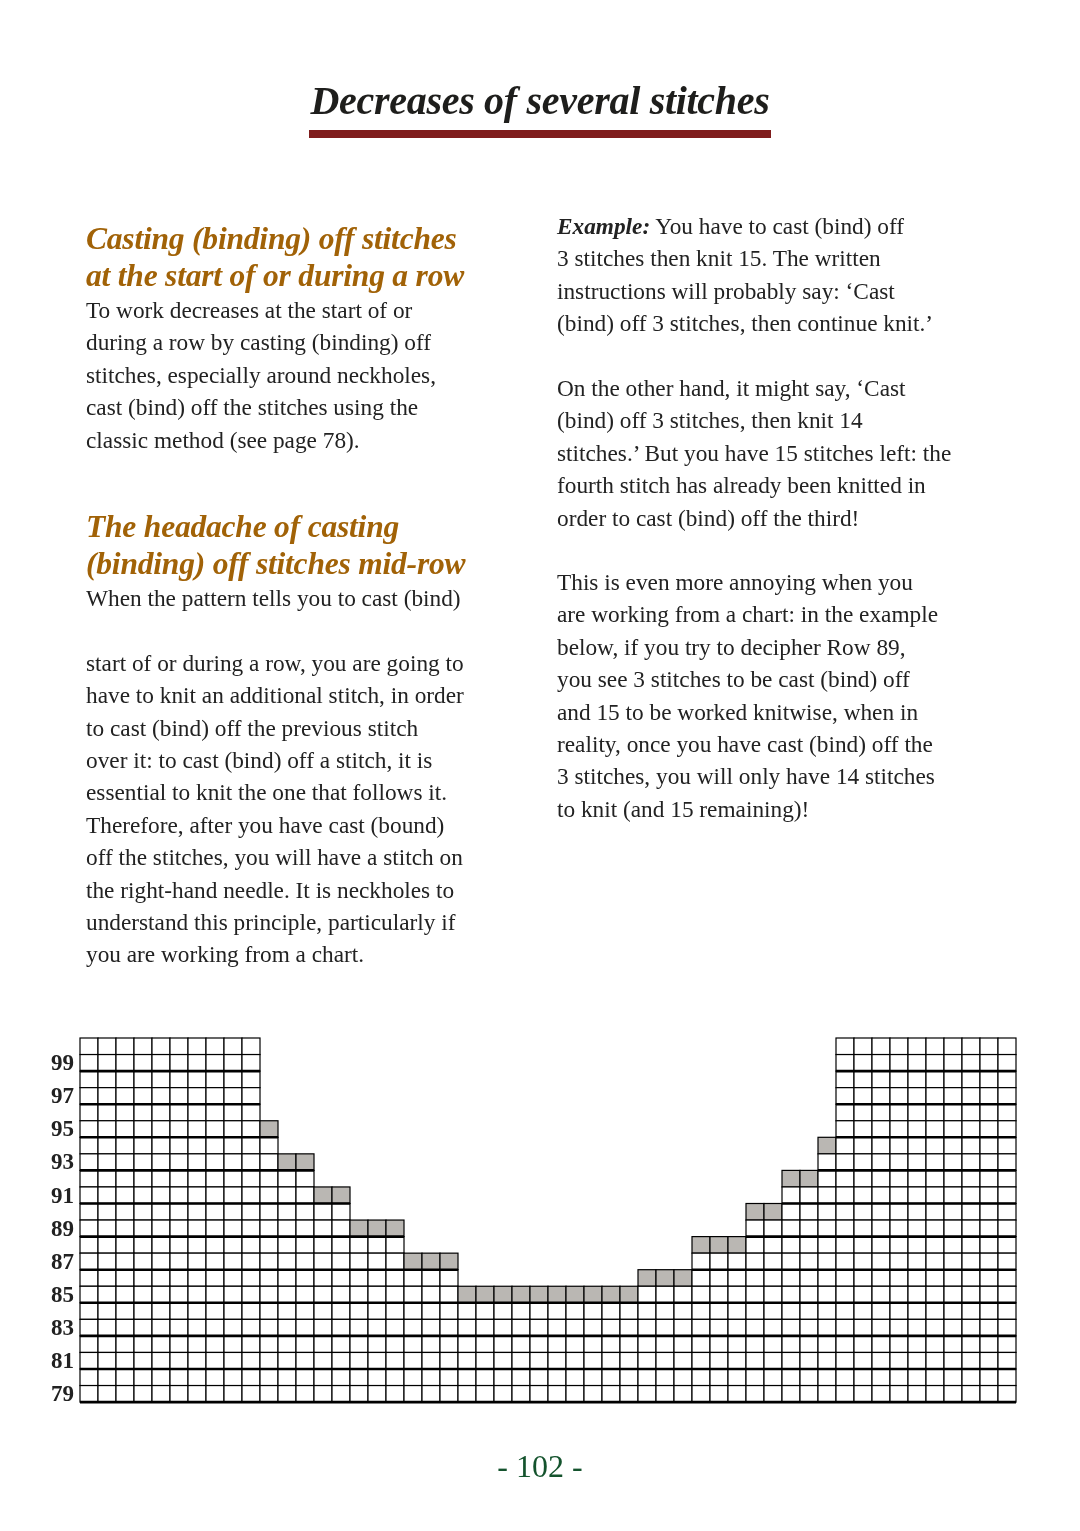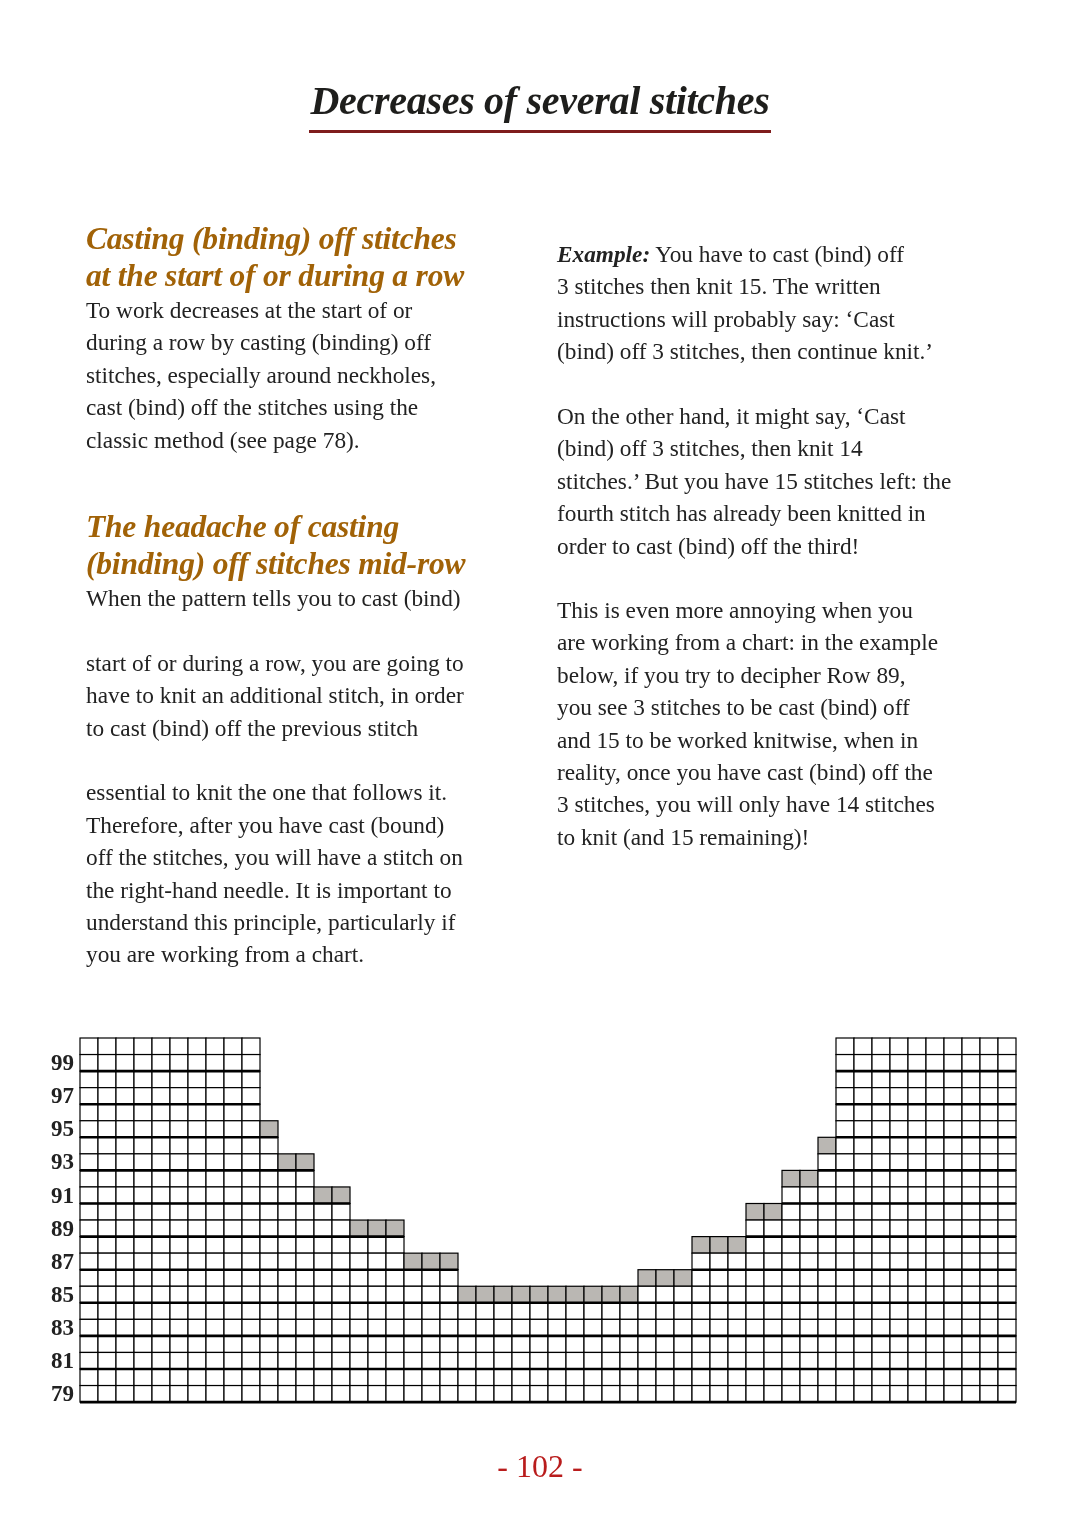--- a/index.html
+++ b/index.html
@@ -1,35 +1,35 @@
 <!DOCTYPE html>
 <html><head>
 <meta charset="utf-8">
 <style>
   html, body { margin:0; padding:0; background:#ffffff; }
   body { width:1080px; height:1531px; position:relative; overflow:hidden;
          font-family:"DejaVu Serif", "Liberation Serif", serif; color:#222222; }
   .title { position:absolute; left:0; width:1080px; top:76px; text-align:center; }
   .title span { display:inline-block; font-family:"Liberation Serif", serif; font-style:italic; font-weight:bold;
-                font-size:40px; line-height:50px; color:#1e1e1c; padding:0 2px 4px; border-bottom:3px solid #7f1d1d; letter-spacing:-0.3px; }
+                font-size:40px; line-height:50px; color:#1e1e1c; padding:0 2px 4px; border-bottom:8px solid #7f1d1d; letter-spacing:-0.3px; }
   .col { position:absolute; }
   .col-left { left:86px; width:440px; }
-  .col-right { left:557px; width:450px;margin-top:28px; }
+  .col-right { left:557px; width:450px; }
   h2 { margin:0; font-family:"Liberation Serif", serif; font-style:italic; font-weight:bold;
        font-size:31.5px; line-height:37px; color:#a16207; letter-spacing:-0.2px; }
   p { margin:0; font-family:"Liberation Serif", serif; font-size:23.3px; line-height:32.4px; color:#222222; }
   .ex-label { font-weight:bold; font-style:italic; }
   #sec1 { top:220px; }
   #sec2 { top:508px; }
   #right1 { top:210px; }
   #right2 { top:566px; }
   .chart-wrap { position:absolute; left:0; top:1030px; width:1080px; height:390px; }
   .rowlabel { font-family:"Liberation Serif", serif; font-weight:bold; font-size:23px; fill:#222; }
   .pageno { position:absolute; left:0; width:1080px; top:1448px; text-align:center;
-            font-family:"Liberation Serif", serif; font-size:32px; color:#b91c1c; }
+            font-family:"Liberation Serif", serif; font-size:32px; color:#14532d; }
 </style>
 </head>
 <body>
 
 <div class="title">
   <span>Decreases of several stitches</span>
 </div>
 
 <div class="col col-left" id="sec1">
   <h2>
@@ -49,25 +49,25 @@
   <h2>
     <span>The headache of casting</span><br>
     <span>(binding) off stitches mid-row</span>
   </h2>
   <p>
     <span>When the pattern tells you to cast (bind)</span><br>
     <br>
     <span>start of or during a row, you are going to</span><br>
     <span>have to knit an additional stitch, in order</span><br>
     <span>to cast (bind) off the previous stitch</span><br>
-    <br>
+    <span>over it: to cast (bind) off a stitch, it is</span><br>
     <span>essential to knit the one that follows it.</span><br>
     <span>Therefore, after you have cast (bound)</span><br>
     <span>off the stitches, you will have a stitch on</span><br>
-    <span>the right-hand needle. It is important to</span><br>
+    <span>the right-hand needle. It is neckholes to</span><br>
     <span>understand this principle, particularly if</span><br>
     <span>you are working from a chart.</span>
   </p>
 </div>
 
 <div class="col col-right" id="right1">
   <p>
     <span class="ex-label">Example:</span><span> You have to cast (bind) off</span><br>
     <span>3 stitches then knit 15. The written</span><br>
     <span>instructions will probably say: ‘Cast</span><br>

